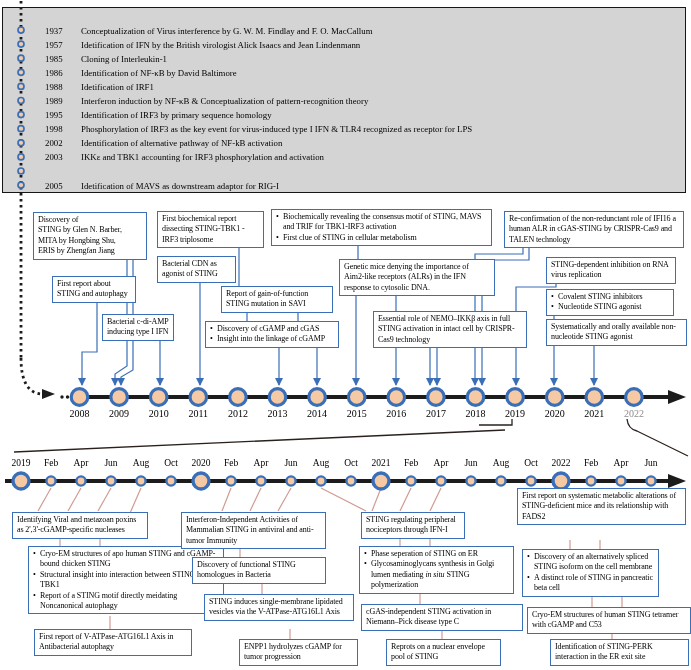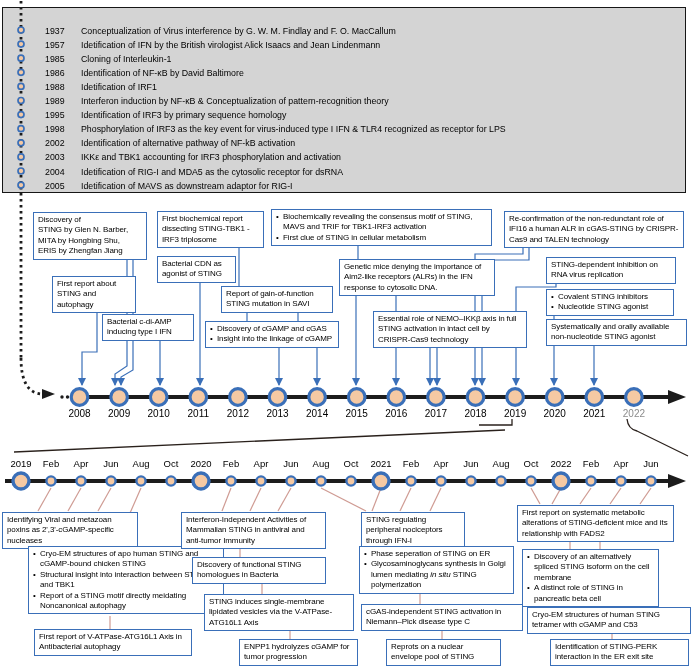--- a/index.html
+++ b/index.html
@@ -1,17 +1,17 @@
 <!DOCTYPE html>
 <html><head>
 <meta charset="utf-8">
 <style>
   html,body{margin:0;padding:0;background:#fff}
   #root{position:relative;width:691px;height:670px;background:#fff;overflow:hidden;
-        font-family:Liberation Sans, sans-serif;color:#000}
+        font-family:Liberation Serif, serif;color:#000}
   #panel{position:absolute;left:2px;top:7px;width:684px;height:186px;z-index:1;
          background:#d4d4d4;border:1.6px solid #161616;box-sizing:border-box}
   .prow{position:absolute;left:42px;height:12px;font-size:8.8px;white-space:nowrap}
   .pyear{display:inline-block;width:27px}
   .ptext{margin-left:9px}
   #lines{position:absolute;left:0;top:0;z-index:2;pointer-events:none}
   .ebox{position:absolute;z-index:3;background:#fff;border:1.3px solid #3a6fb8;
         padding:2px 4px;font-size:8px;line-height:10.4px;letter-spacing:-0.1px;box-sizing:border-box}
   .ebox .txt{white-space:pre-line}
   .bullet{padding-left:7px;position:relative}
@@ -29,21 +29,20 @@
       <div class="prow" style="top:17.5px"><span class="pyear">1937</span><span class="ptext">Conceptualization of Virus interference by G. W. M. Findlay and F. O. MacCallum</span></div>
       <div class="prow" style="top:31.6px"><span class="pyear">1957</span><span class="ptext">Idetification of IFN by the British virologist Alick Isaacs and Jean Lindenmann</span></div>
       <div class="prow" style="top:45.7px"><span class="pyear">1985</span><span class="ptext">Cloning of Interleukin-1</span></div>
       <div class="prow" style="top:59.8px"><span class="pyear">1986</span><span class="ptext">Identification of NF-κB by David Baltimore</span></div>
       <div class="prow" style="top:73.9px"><span class="pyear">1988</span><span class="ptext">Idetification of IRF1</span></div>
       <div class="prow" style="top:88px"><span class="pyear">1989</span><span class="ptext">Interferon induction by NF-κB &amp; Conceptualization of pattern-recognition theory</span></div>
       <div class="prow" style="top:102.1px"><span class="pyear">1995</span><span class="ptext">Identification of IRF3 by primary sequence homology</span></div>
       <div class="prow" style="top:116.2px"><span class="pyear">1998</span><span class="ptext">Phosphorylation of IRF3 as the key event for virus-induced type I IFN &amp; TLR4 recognized as receptor for LPS</span></div>
       <div class="prow" style="top:130.3px"><span class="pyear">2002</span><span class="ptext">Identification of alternative pathway of NF-kB activation</span></div>
       <div class="prow" style="top:144.39999999999998px"><span class="pyear">2003</span><span class="ptext">IKKε and TBK1 accounting for IRF3 phosphorylation and activation</span></div>
-      <div class="prow" style="top:158.5px"><span class="pyear">2004</span><span class="ptext">Idetification of RIG-I and MDA5 as the cytosolic receptor for dsRNA</span></div>
       <div class="prow" style="top:172.6px"><span class="pyear">2005</span><span class="ptext">Idetification of MAVS as downstream adaptor for RIG-I</span></div>
     </div>
 
   <svg id="lines" width="691" height="670" viewBox="0 0 691 670">
     <defs>
       <marker id="ah" viewBox="0 0 8 8" refX="7" refY="4" markerWidth="7" markerHeight="7" orient="auto">
         <path d="M0,0 L8,4 L0,8 z" fill="#3a6fb8"></path>
       </marker>
     </defs>
 
@@ -249,40 +248,40 @@
       </div>
       <div class="ebox" style="left:221px;top:286px;width:112px">
         <div class="txt">Report of gain-of-function STING mutation in SAVI</div>
       </div>
       <div class="ebox" style="left:339px;top:259px;width:156px">
         <div class="txt">Genetic mice denying the importance of Aim2-like receptors (ALRs) in the IFN response to cytosolic DNA.</div>
       </div>
       <div class="ebox" style="left:546px;top:257px;width:130px">
         <div class="txt">STING-dependent inhibition on RNA virus replication</div>
       </div>
-      <div class="ebox" style="left:102px;top:314px;width:92px">
+      <div class="ebox" style="left:102px;top:314px;width:72px">
         <div class="txt">Bacterial c-di-AMP inducing type I IFN</div>
       </div>
       <div class="ebox" style="left:205px;top:321px;width:134px">
         <div class="bullet">Discovery of cGAMP and cGAS</div>
         <div class="bullet">Insight into the linkage of cGAMP</div>
       </div>
       <div class="ebox" style="left:373px;top:311px;width:154px">
         <div class="txt">Essential role of NEMO–IKKβ axis in full STING activation in intact cell by CRISPR-Cas9 technology</div>
       </div>
       <div class="ebox" style="left:546px;top:289px;width:128px">
         <div class="bullet">Covalent STING inhibitors</div>
         <div class="bullet">Nucleotide STING agonist</div>
       </div>
       <div class="ebox" style="left:546px;top:319px;width:141px">
         <div class="txt">Systematically and orally available non-nucleotide STING agonist</div>
       </div>
     </div>
   <div id="botboxes">
-      <div class="ebox" style="left:2px;top:512px;width:136px">
+      <div class="ebox" style="left:12px;top:512px;width:136px">
         <div class="txt">Identifying Viral and metazoan poxins as 2',3'-cGAMP-specific nucleases</div>
       </div>
       <div class="ebox" style="left:28px;top:546px;width:196px">
         <div class="bullet">Cryo-EM structures of apo human STING and cGAMP-bound chicken STING</div>
         <div class="bullet">Structural insight into interaction between STING and TBK1</div>
         <div class="bullet">Report of a STING motif directly meidating Noncanonical autophagy</div>
       </div>
       <div class="ebox" style="left:34px;top:629px;width:158px">
         <div class="txt">First report of V-ATPase-ATG16L1 Axis in Antibacterial autophagy</div>
       </div>
@@ -304,21 +303,21 @@
       <div class="ebox" style="left:359px;top:546px;width:155px">
         <div class="bullet">Phase seperation of STING on ER</div>
         <div class="bullet">Glycosaminoglycans synthesis in Golgi lumen mediating <i>in situ</i> STING polymerization</div>
       </div>
       <div class="ebox" style="left:361px;top:604px;width:162px">
         <div class="txt">cGAS-independent STING activation in Niemann–Pick disease type C</div>
       </div>
       <div class="ebox" style="left:386px;top:639px;width:115px">
         <div class="txt">Reprots on a nuclear envelope pool of STING</div>
       </div>
-      <div class="ebox" style="left:517px;top:505px;width:157px">
+      <div class="ebox" style="left:517px;top:488px;width:169px">
         <div class="txt">First report on systematic metabolic alterations of STING-deficient mice and its relationship with FADS2</div>
       </div>
       <div class="ebox" style="left:522px;top:549px;width:137px">
         <div class="bullet">Discovery of an alternatively spliced STING isoform on the cell membrane</div>
         <div class="bullet">A distinct role of STING in pancreatic beta cell</div>
       </div>
       <div class="ebox" style="left:527px;top:607px;width:164px">
         <div class="txt">Cryo-EM structures of human STING tetramer with cGAMP and C53</div>
       </div>
       <div class="ebox" style="left:550px;top:639px;width:139px">

